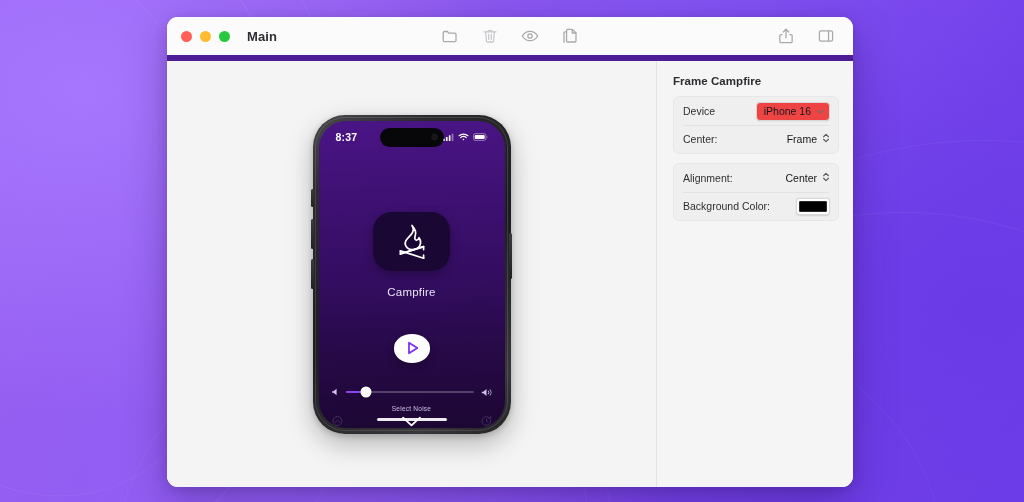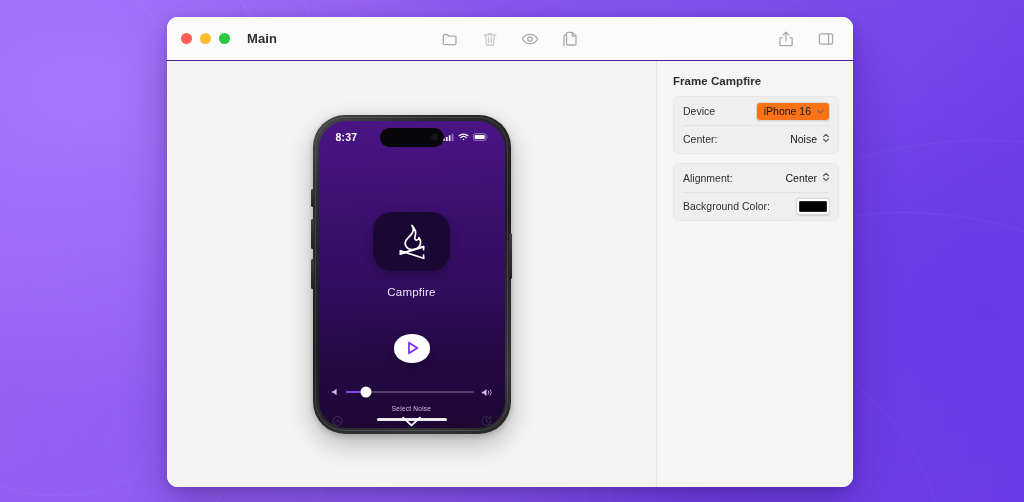--- a/index.html
+++ b/index.html
@@ -47,21 +47,21 @@
     box-shadow: 0 16px 44px rgba(38,10,80,0.30), 0 3px 12px rgba(38,10,80,0.18);
     display: flex;
     flex-direction: column;
   }
 
   
   #titlebar {
     height: 44px;
     flex: 0 0 44px;
     background: #fbfbfb;
-    border-bottom: 1px solid #4c1d95;
+    border-bottom: 6px solid #4c1d95;
     display: flex;
     align-items: center;
     padding: 0 14px;
     position: relative;
   }
   .traffic { display: flex; gap: 8px; align-items: center; }
   .light { width: 11px; height: 11px; border-radius: 50%; display: block; }
   .light.close { background: #ff5f57; }
   .light.min   { background: #febc2e; }
   .light.max   { background: #28c840; }
@@ -338,21 +338,21 @@
     white-space: nowrap;
   }
 
   
   .popup {
     display: flex;
     align-items: center;
     gap: 5px;
     height: 19px;
     padding: 0 4px 0 7px;
-    background: #f97316;
+    background: #ef4444;
     border: 1px solid #d6d6d8;
     border-radius: 4px;
     box-shadow: 0 0.5px 1px rgba(0,0,0,0.05);
   }
   .popup .val {
     font-size: 10.5px;
     color: #17171a;
     white-space: nowrap;
   }
   .popup .chev { color: #6b6b70; display: block; }
@@ -567,21 +567,21 @@
               <span class="chev">
                 <svg width="9" height="9" viewBox="0 0 12 12" fill="none" stroke="currentColor" stroke-width="1.6" stroke-linecap="round" stroke-linejoin="round">
                   <path d="M2.6 4.4 6 7.8 9.4 4.4"></path>
                 </svg>
               </span>
             </span>
           </div>
           <div class="row">
             <span class="row-label">Center:</span>
             <span class="stepper">
-              <span class="val">Noise</span>
+              <span class="val">Frame</span>
               <span class="updown">
                 <svg width="8" height="12" viewBox="0 0 10 14" fill="none" stroke="currentColor" stroke-width="1.5" stroke-linecap="round" stroke-linejoin="round">
                   <path d="M2 5.4 5 2.4l3 3"></path>
                   <path d="M2 8.6 5 11.6l3-3"></path>
                 </svg>
               </span>
             </span>
           </div>
         </div>
 

